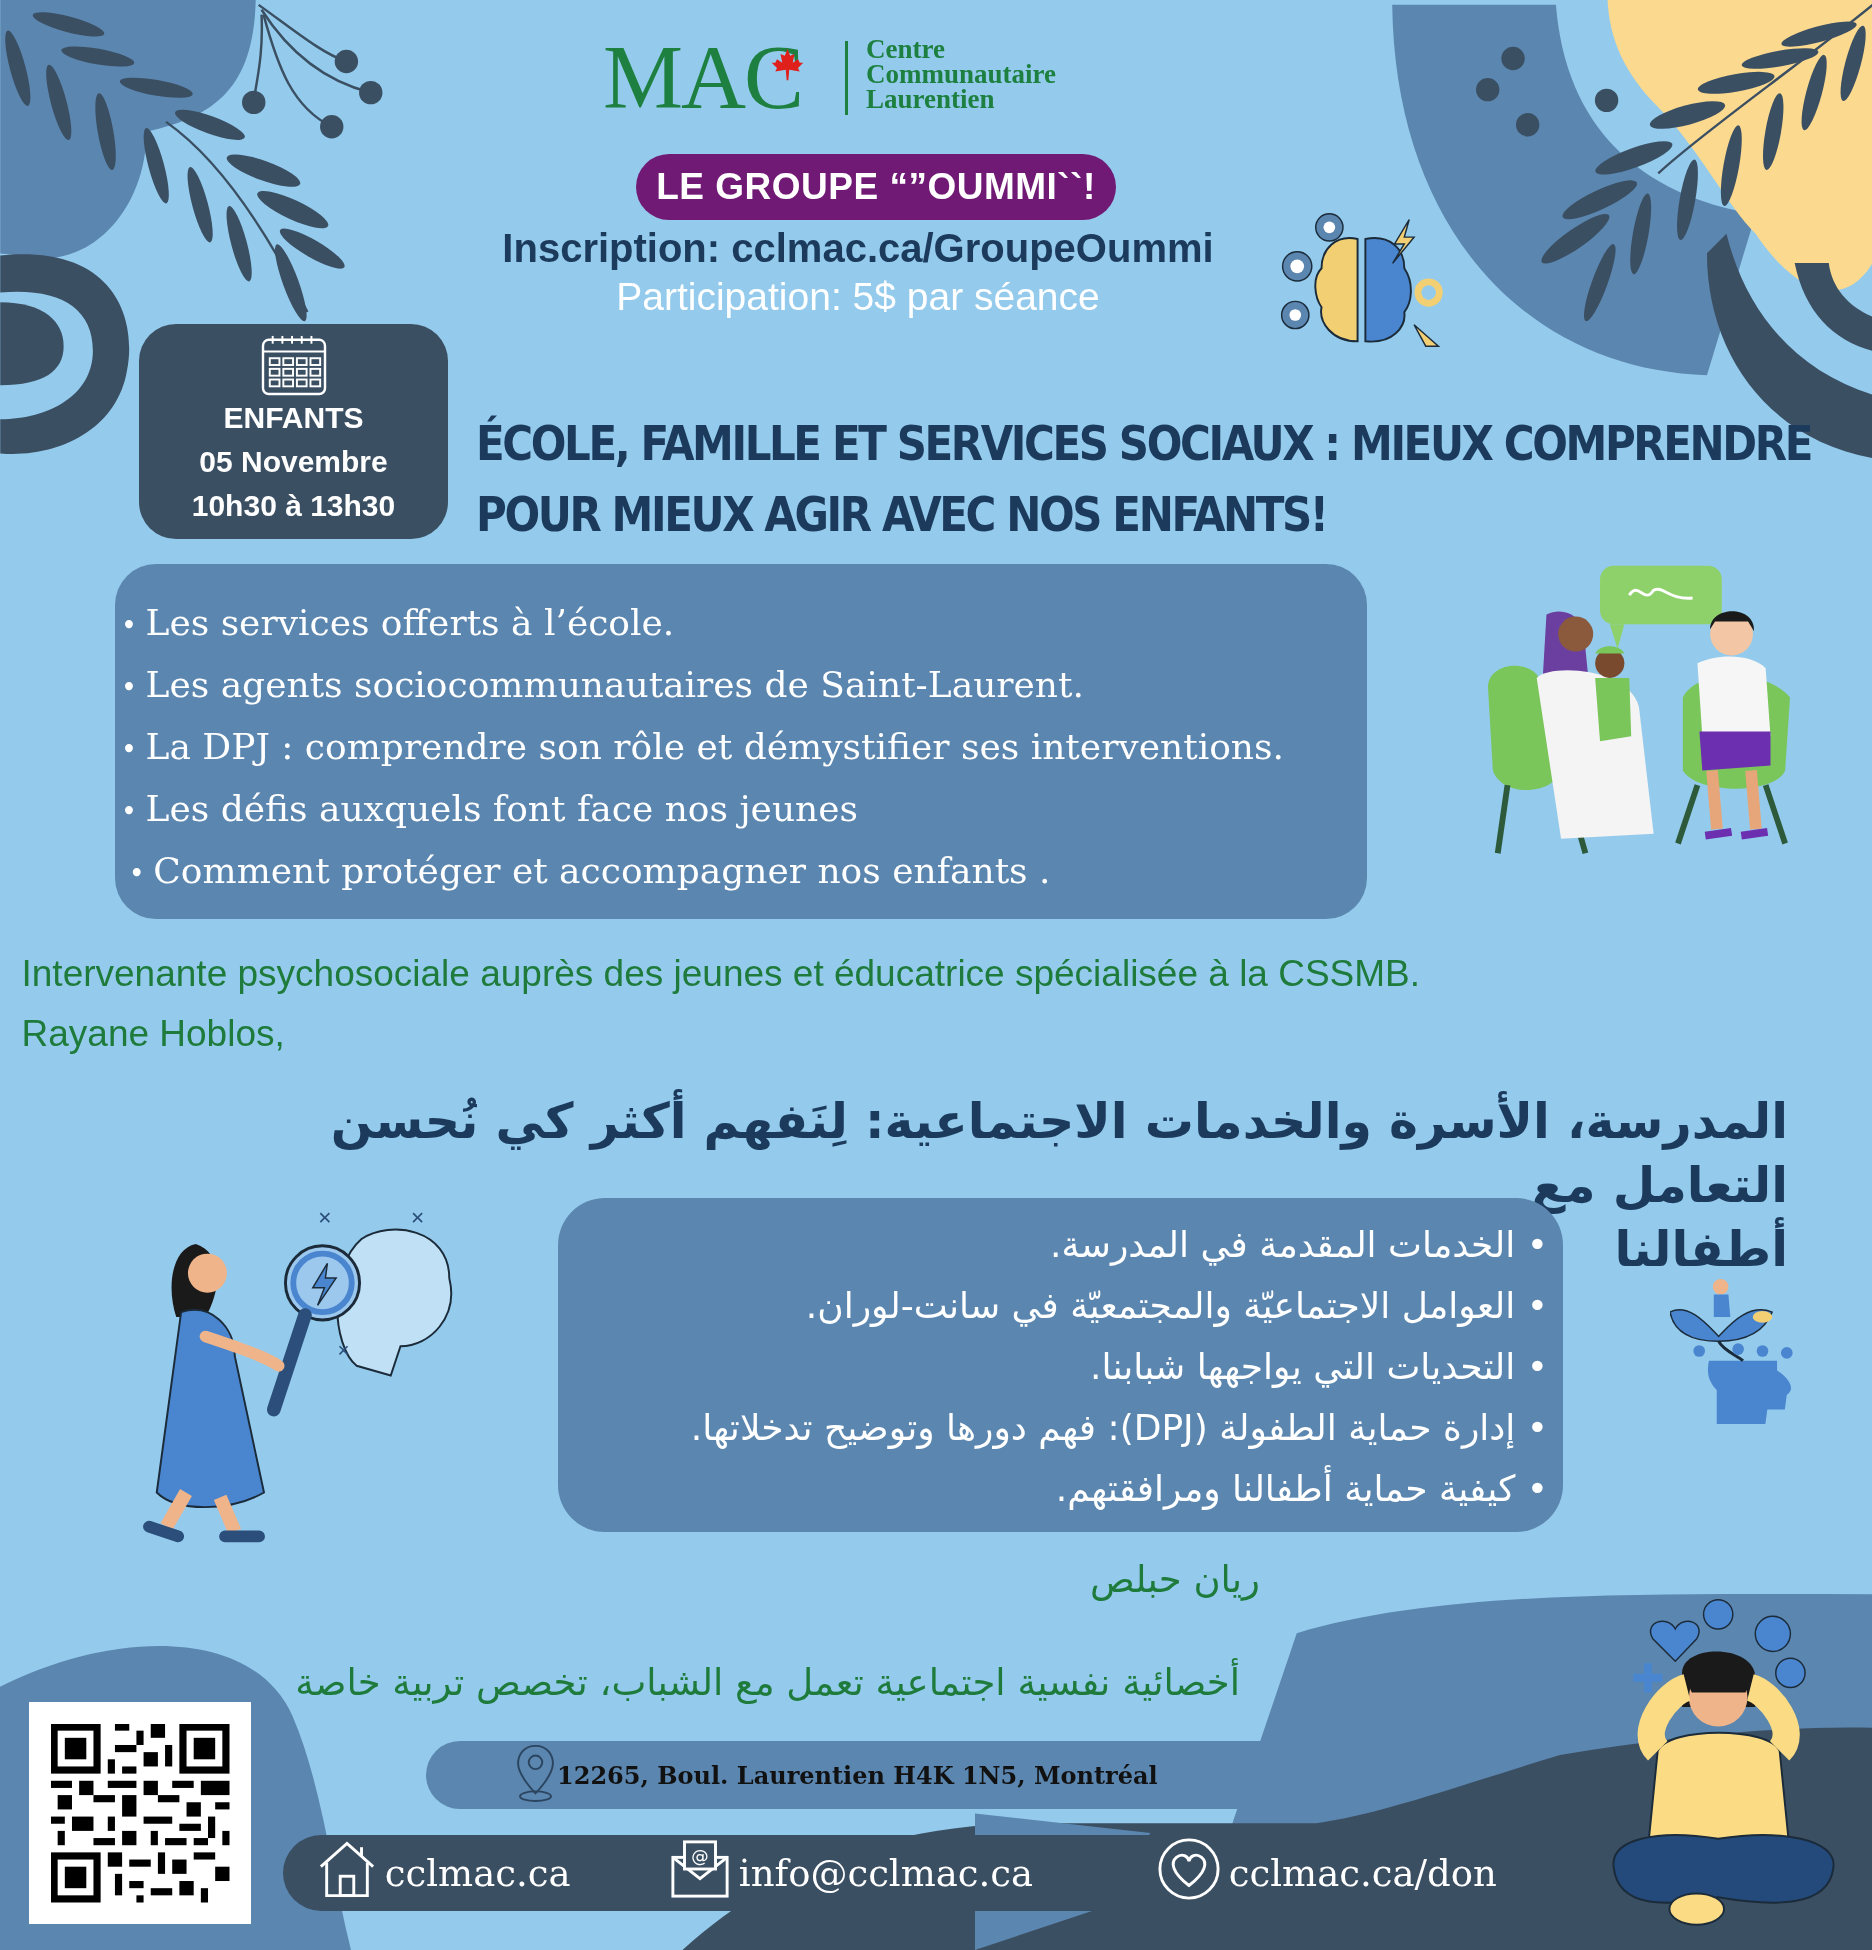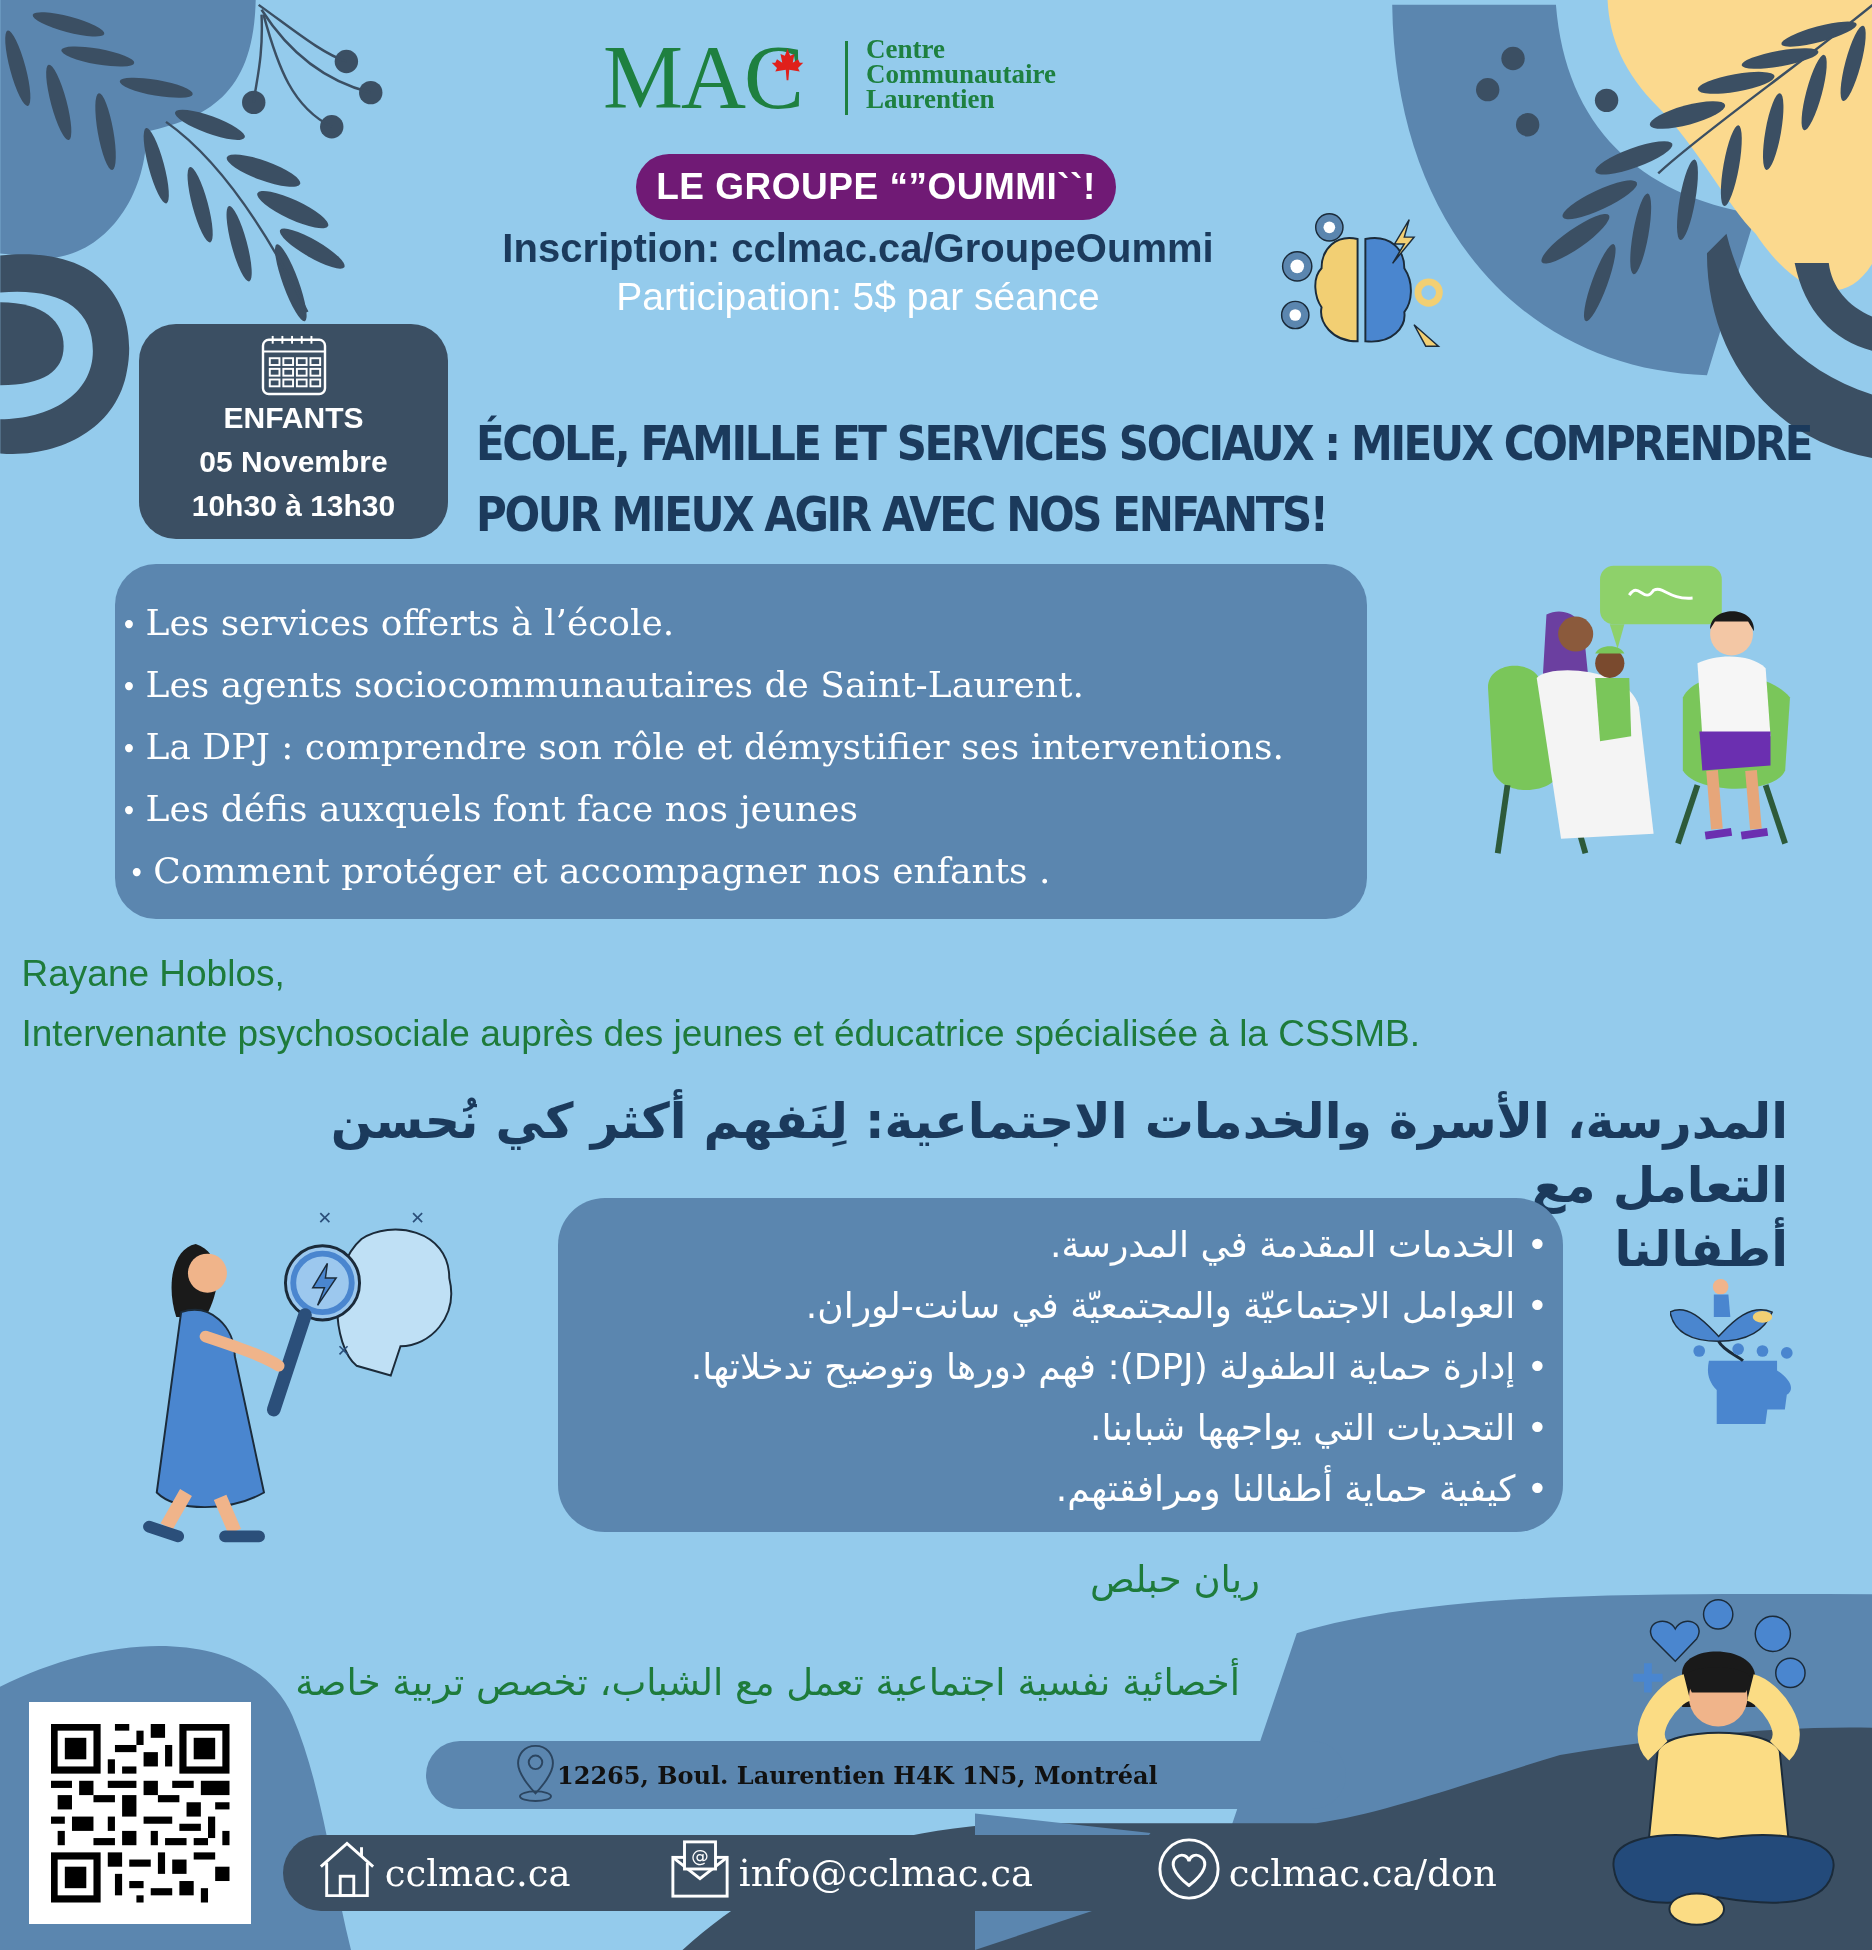--- a/index.html
+++ b/index.html
@@ -221,22 +221,22 @@
     <circle cx="265" cy="75" r="22" fill="#F3C7A5"></circle>
     <path d="M243,70 C243,45 290,45 288,72 L282,62 L248,62 Z" fill="#1A1A1A"></path>
     <path d="M230,105 C250,95 285,95 300,110 L305,180 L235,180 Z" fill="#F6F6F6"></path>
     <path d="M232,175 L305,175 L305,210 L235,215 Z" fill="#6B2FB0"></path>
     <path d="M245,215 L250,275 M285,215 L290,275" stroke="#E6A67A" stroke-width="12"></path>
     <path d="M238,282 L265,278 M275,282 L302,278" stroke="#6B2FB0" stroke-width="8"></path>
   </svg>
 </div>
 
 <div class="abs speaker">
+  <div>Intervenante psychosociale auprès des jeunes et éducatrice spécialisée à la CSSMB.</div>
   <div>Rayane Hoblos,</div>
-  <div>Intervenante psychosociale auprès des jeunes et éducatrice spécialisée à la CSSMB.</div>
 </div>
 
 <div class="abs ar-title">
   <div>المدرسة، الأسرة والخدمات الاجتماعية: لِنَفهم أكثر كي نُحسن التعامل مع</div>
   <div>أطفالنا</div>
 </div>
 
 <div class="abs" style="left:137px;top:1200px;">
   <svg width="332" height="351" viewBox="0 0 340 360">
     <path d="M230,40 C260,20 320,30 320,80 C330,120 300,150 270,150 L260,180 L225,170 C200,150 195,70 230,40 Z" fill="#BFE0F5" stroke="#1B2B3A" stroke-width="2"></path>
@@ -255,22 +255,22 @@
         <text x="280" y="25" font-size="18">✕</text>
         <text x="205" y="160" font-size="16">✕</text>
       </g>
   </svg>
 </div>
 
 <div class="abs ar-box"></div>
 <ul class="abs ar-list">
   <li>الخدمات المقدمة في المدرسة.</li>
   <li>العوامل الاجتماعيّة والمجتمعيّة في سانت-لوران.</li>
+  <li>التحديات التي يواجهها شبابنا.</li>
   <li>إدارة حماية الطفولة (DPJ): فهم دورها وتوضيح تدخلاتها.</li>
-  <li>التحديات التي يواجهها شبابنا.</li>
   <li>كيفية حماية أطفالنا ومرافقتهم.</li>
 </ul>
 
 <div class="abs" style="left:1670px;top:1273px;">
   <svg width="146" height="156" viewBox="0 0 150 160">
     <path d="M40,90 L110,90 L110,100 C125,110 128,120 120,125 L118,140 L100,140 L98,155 L48,155 L48,120 C38,110 38,100 40,90 Z" fill="#4A86CF"></path>
     <path d="M0,40 C20,30 40,55 50,65 C60,55 80,30 105,40 C95,65 70,70 50,70 C30,70 5,65 0,40 Z" fill="#4A86CF" stroke="#1B2B3A" stroke-width="1.5"></path>
     <path d="M50,70 C55,80 70,85 75,90" stroke="#1B2B3A" stroke-width="3" fill="none"></path>
     <circle cx="52" cy="14" r="8" fill="#F0B48A"></circle>
     <path d="M45,22 L60,22 L62,45 L45,45 Z" fill="#4A86CF"></path>

